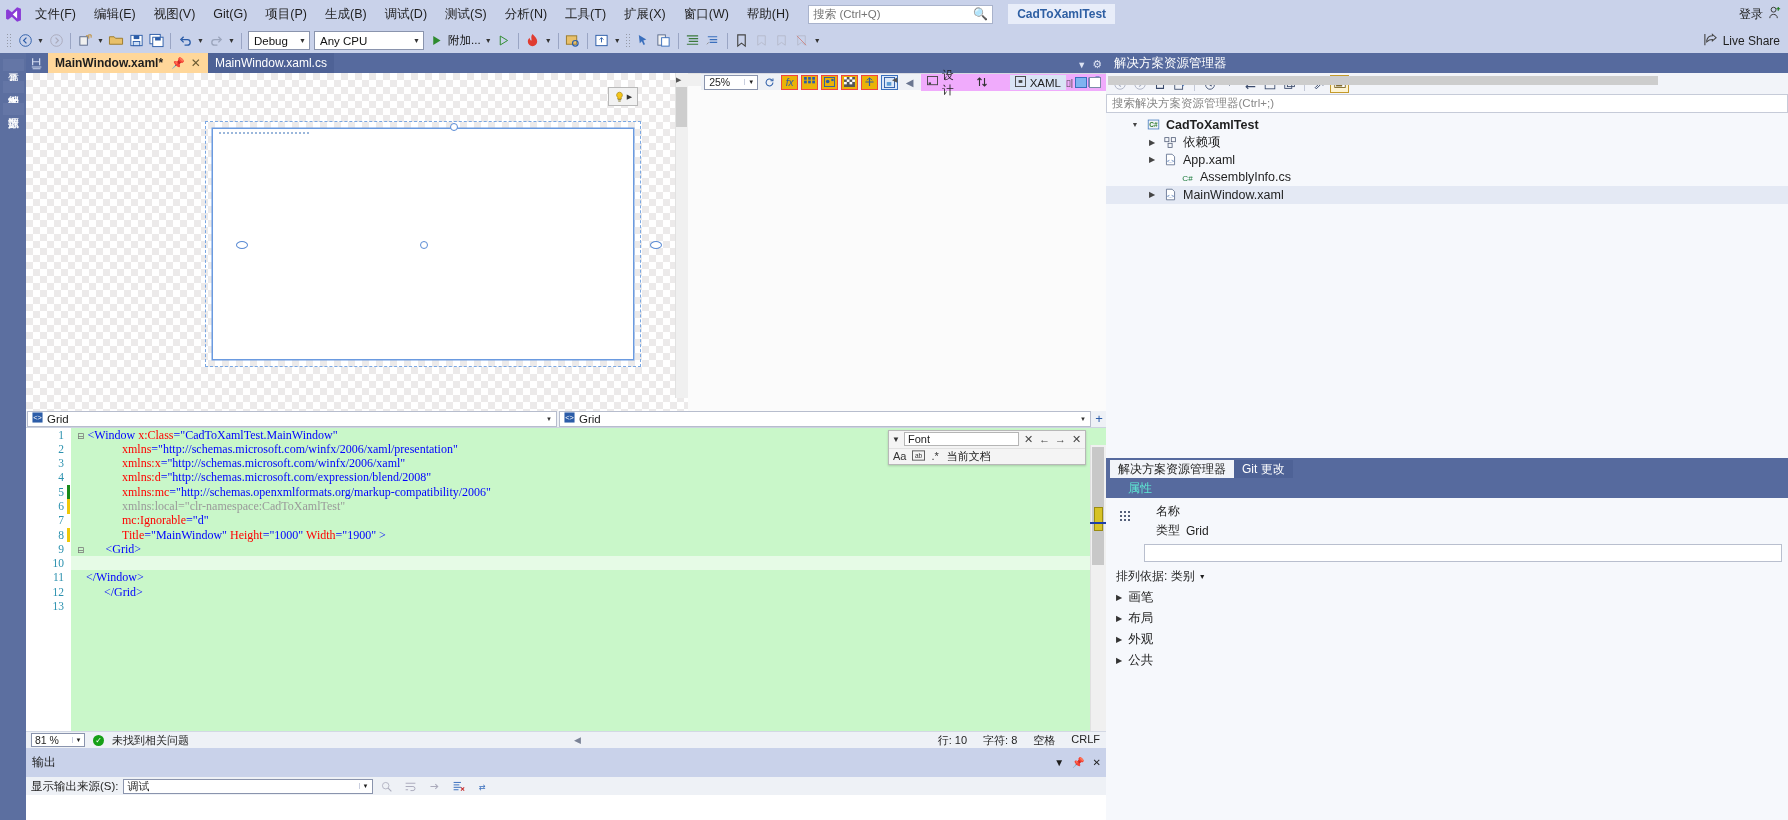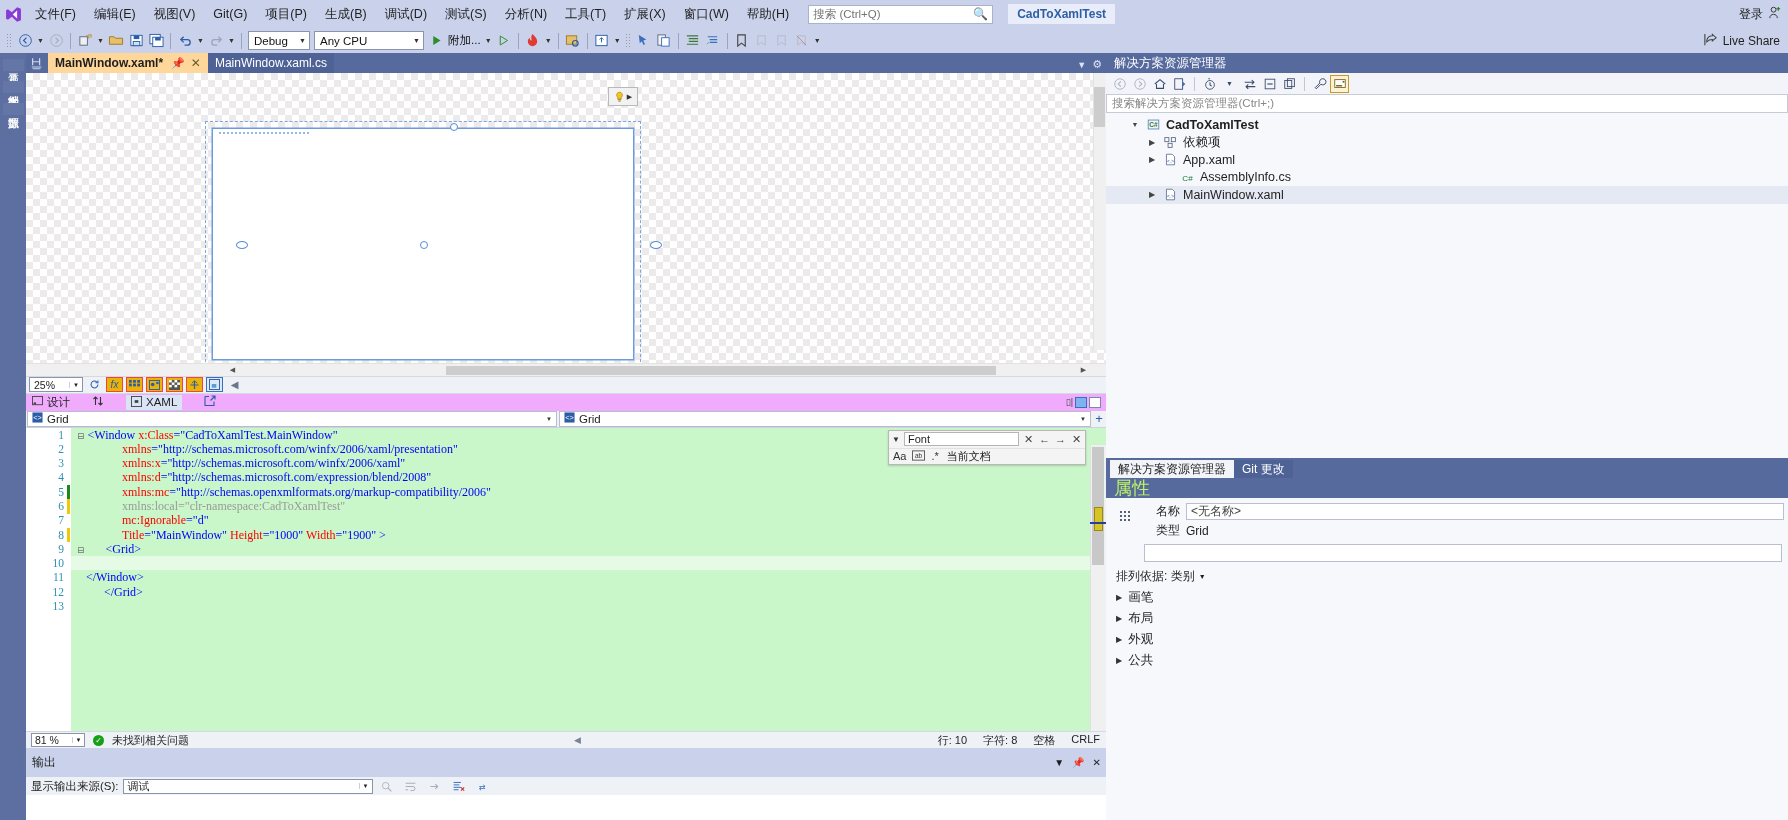--- a/index.html
+++ b/index.html
@@ -58,21 +58,21 @@
   .dt-icon{ width:22px; height:20px; display:flex; align-items:center; justify-content:center;}
   .dtab{ height:20px; display:flex; align-items:center; padding:0 7px; font-size:12px; cursor:default;}
   .dtab.active{ background:#ffd79a; color:#1e1e1e; font-weight:bold;}
   .dtab.inactive{ background:#4e6296; color:#fff;}
   .dtab .pin{ margin-left:8px; font-size:11px; color:#6b5a32;}
   .dtab .x{ margin-left:6px; font-size:12px; color:#6b5a32;}
   .doctabs-right{ position:absolute; right:4px; bottom:2px; display:flex; gap:6px; align-items:center;}
   .doctabs-right span{ color:#dde3f3; font-size:9px;}
 
   
-  .designer{ flex:1; min-height:0; position:relative; background:#fbfbfb; display:flex; flex-direction:column;}
+  .designer{ flex:1; min-height:0; position:relative; background:#fbfbfb; display:flex; }
   .designer-canvas{ flex:1; position:relative; overflow:hidden;
      background-color:#ffffff;
      background-image:
        linear-gradient(45deg,#eceaea 25%,transparent 25%,transparent 75%,#eceaea 75%),
        linear-gradient(45deg,#eceaea 25%,transparent 25%,transparent 75%,#eceaea 75%);
      background-size:14px 14px; background-position:0 0, 7px 7px;}
   .artboard{ position:absolute; left:186px; top:55px; width:422px; height:232px; background:#fff;
      border:1px solid #6a9ae0; box-shadow:0 0 0 0.5px #6a9ae0;}
   .ab-title{ position:absolute; left:6px; top:3px; width:90px; height:2px;
      background:repeating-linear-gradient(90deg,#9bb7db 0 2px,transparent 2px 4px);}
@@ -184,21 +184,21 @@
   .trow.sel{ background:#e4e9f4;}
   .trow .tw{ width:12px; text-align:center; font-size:8px; color:#444;}
   .trow .ti{ width:17px; display:flex; align-items:center; justify-content:center;}
   .trow.bold{ font-weight:bold;}
   .se-tabs{ height:20px; background:#566a9e; display:flex; align-items:flex-end; gap:0; padding-left:4px; flex:0 0 20px;}
   .se-tab{ height:18px; padding:0 8px; font-size:12px; display:flex; align-items:center; cursor:default;}
   .se-tab.active{ background:#f2f4f9; color:#1e1e1e;}
   .se-tab.inactive{ background:#4e6296; color:#fff;}
 
   .props{ flex:1; display:flex; flex-direction:column; min-height:0;}
-  .prop-head{ height:20px; display:flex; align-items:center; padding:0 8px; color:#bef264; font-size:18px; flex:0 0 20px;}
+  .prop-head{ height:20px; display:flex; align-items:center; padding:0 22px; color:#5eead4; font-size:12px; flex:0 0 20px;}
   .prop-body{ flex:1; background:#f6f8fc; min-height:0;}
   .prop-name-row{ display:flex; align-items:flex-start; padding:4px 0 0 0;}
   .prop-ico{ width:38px; display:flex; justify-content:center; padding-top:8px;}
   .prop-kv{ flex:1; }
   .pkv{ display:flex; align-items:center; height:19px; gap:6px;}
   .pkv .lbl{ width:36px; text-align:right; font-size:12px;}
   .pkv .valbox{ flex:1; margin-right:4px; height:17px; border:1px solid #b9bfce; background:#fff;
       font-size:12px; padding:0 4px; display:flex; align-items:center; color:#444;}
   .pkv .valtxt{ flex:1; font-size:12px;}
   .prop-search{ margin:4px 6px 4px 38px; height:18px; border:1px solid #b9bfce; background:#fff;}
@@ -873,21 +873,20 @@
           <span>属性</span>
         </div>
         <div class="prop-body">
           <div class="prop-name-row">
             <div class="prop-ico">
                 <div class="dots3"></div>
               </div>
             <div class="prop-kv">
               <div class="pkv">
                 <span class="lbl">名称</span>
-                <span class="valbox">&lt;无名称&gt;</span>
               </div>
               <div class="pkv">
                 <span class="lbl">类型</span>
                 <span class="valtxt">Grid</span>
               </div>
             </div>
           </div>
           <div class="prop-search"></div>
           <div class="prop-sort">
             <span>排列依据: 类别</span>

